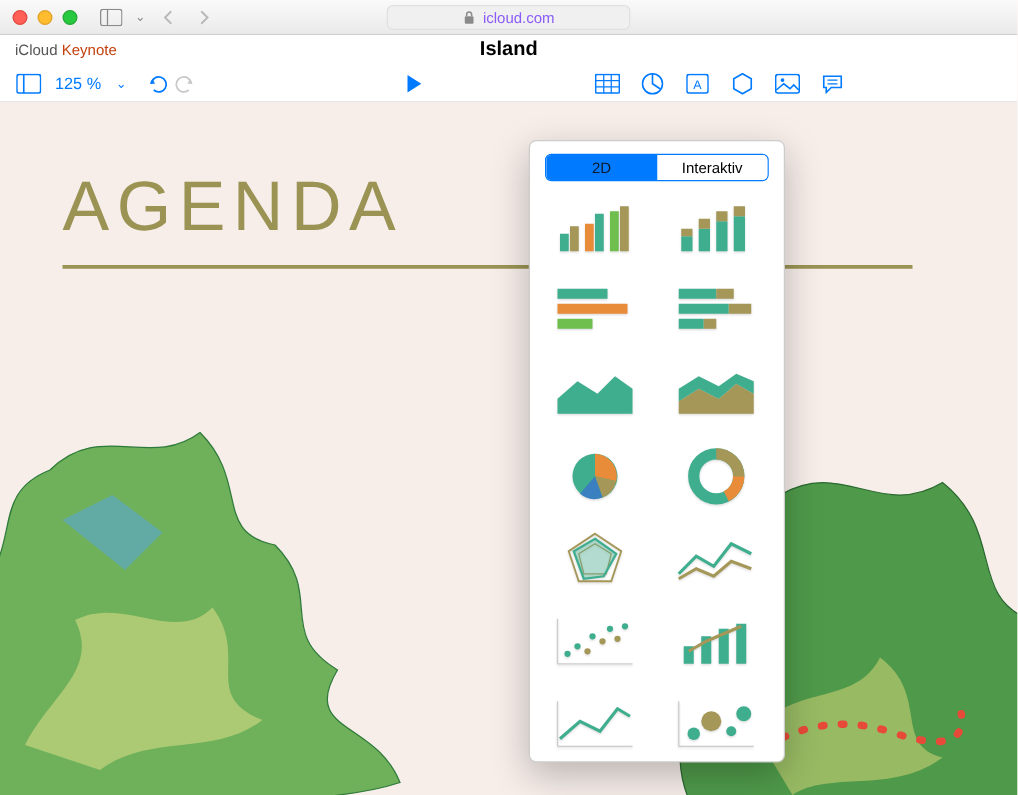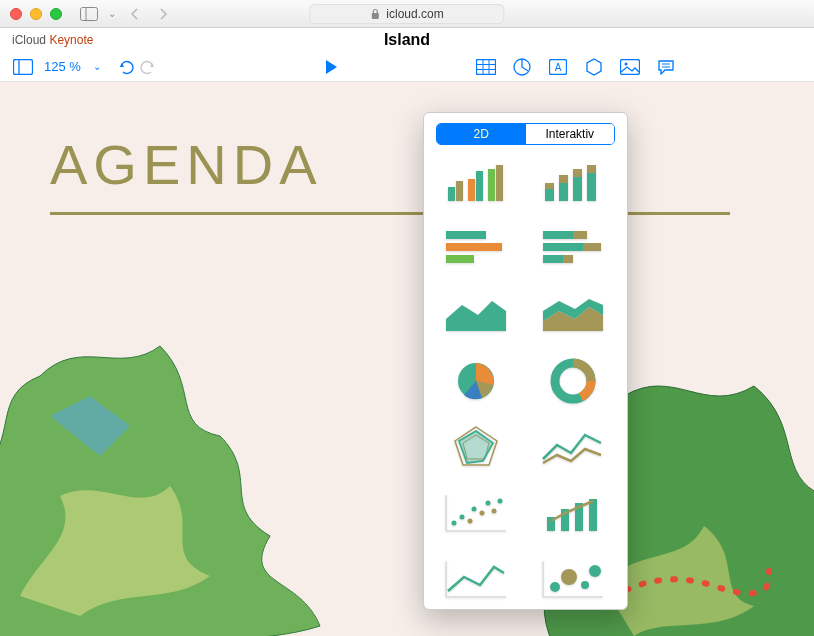--- a/index.html
+++ b/index.html
@@ -7,21 +7,21 @@
 
 
 .titlebar { height: 28px; background: linear-gradient(#fafafa,#eaeaea); border-bottom: 1px solid #d0d0d0; display: flex; align-items: center; padding: 0 10px; position: relative; }
 .traffic { display: flex; gap: 8px; }
 .traffic span { width: 12px; height: 12px; border-radius: 50%; display: block; }
 .t-red { background: #ff5f57; border: 0.5px solid #e1483f; }
 .t-yel { background: #febc2e; border: 0.5px solid #e1a124; }
 .t-grn { background: #28c840; border: 0.5px solid #24a735; }
 .tb-group { display: flex; align-items: center; gap: 10px; margin-left: 18px; color: #8a8a8a; }
 .tb-icon { width: 18px; height: 16px; display: flex; align-items: center; justify-content: center; }
-.addr { position: absolute; left: 50%; transform: translateX(-50%); display: flex; align-items: center; gap: 6px; color: #404040; font-size: 12px; background: #f0f0f0; padding: 2px 60px; border-radius: 5px; border: 1px solid #e0e0e0; }
+.addr { position: absolute; left: 50%; transform: translateX(-50%); display: flex; align-items: center; gap: 6px; color: #8b5cf6; font-size: 12px; background: #f0f0f0; padding: 2px 60px; border-radius: 5px; border: 1px solid #e0e0e0; }
 .shield { position: absolute; left: 320px; color: #8a8a8a; }
 
 
 .app-header { height: 24px; display: flex; align-items: center; padding: 0 12px; background: #fff; }
 .app-path { font-size: 12px; color: #555; }
 .app-path .kw { color: #c2410c; }
 .doc-title { position: absolute; left: 50%; transform: translateX(-50%); font-size: 16px; font-weight: 600; }
 
 
 .toolbar { height: 30px; background: #fff; border-bottom: 1px solid #e0e0e0; display: flex; align-items: center; padding: 0 12px; position: relative; }
@@ -39,21 +39,21 @@
 
 .land { position: absolute; filter: blur(0.5px); }
 .land svg { display: block; }
 
 .dotted-route { position: absolute; bottom: 20px; right: 40px; width: 180px; height: 60px; }
 
 
 .popover { position: absolute; top: 112px; left: 423px; width: 205px; height: 498px; background: #fff; border: 1px solid #ccc; border-radius: 6px; box-shadow: 0 10px 30px rgba(0,0,0,0.25); padding: 10px 12px 8px; }
 .segmented { display: flex; border: 1px solid #007aff; border-radius: 5px; overflow: hidden; height: 22px; margin-bottom: 10px; }
 .seg { flex: 1; font-size: 12px; display: flex; align-items: center; justify-content: center; cursor: pointer; }
-.seg.active { background: #007aff; color: #fef9c3; }
+.seg.active { background: #007aff; color: #0f172a; }
 .seg.inactive { background: #fff; color: #000000; }
 .chart-grid { display: grid; grid-template-columns: 1fr 1fr; gap: 10px 14px; }
 .chart-cell { width: 80px; height: 56px; display: flex; align-items: center; justify-content: center; cursor: pointer; }
 .chart-cell svg { filter: drop-shadow(0 1px 1px rgba(0,0,0,0.15)); }
 
 .chev { font-size: 10px; }
 </style>
 </head>
 <body>
 

